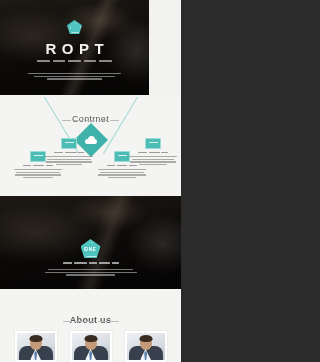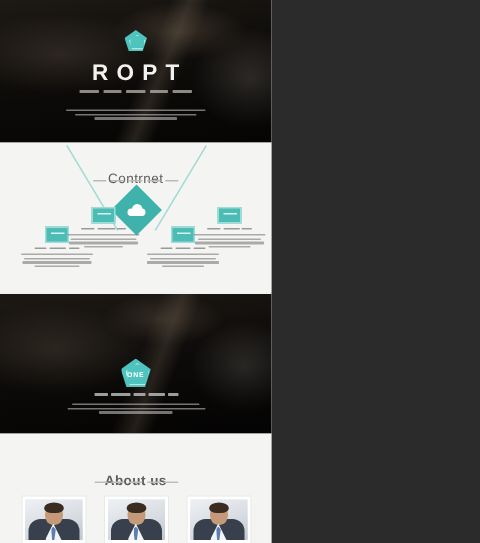--- a/index.html
+++ b/index.html
@@ -21,21 +21,21 @@
     border-radius:.5px;
     margin:0 auto 1.3px;
     opacity:.55;
   }
   .ghost.d{background:#cfcfcf;}
   .ghost.l{background:#6e6e6e;}
 
   
   .hero{
     position:absolute;left:0;top:0;
-    width:181px;height:95px;
+    width:149px;height:95px;
     overflow:hidden;
     background:#14110e;
   }
   .hero-photo{
     position:absolute;inset:0;
     background:
       radial-gradient(ellipse 60% 45% at 22% 38%, rgba(86,74,62,.85) 0%, rgba(26,22,18,0) 62%),
       radial-gradient(ellipse 38% 30% at 66% 22%, rgba(140,118,96,.55) 0%, rgba(20,17,14,0) 65%),
       radial-gradient(ellipse 30% 50% at 92% 55%, rgba(168,160,150,.42) 0%, rgba(18,16,13,0) 70%),
       linear-gradient(165deg,#2a241d 0%,#1b1713 45%,#0e0c0a 100%);

